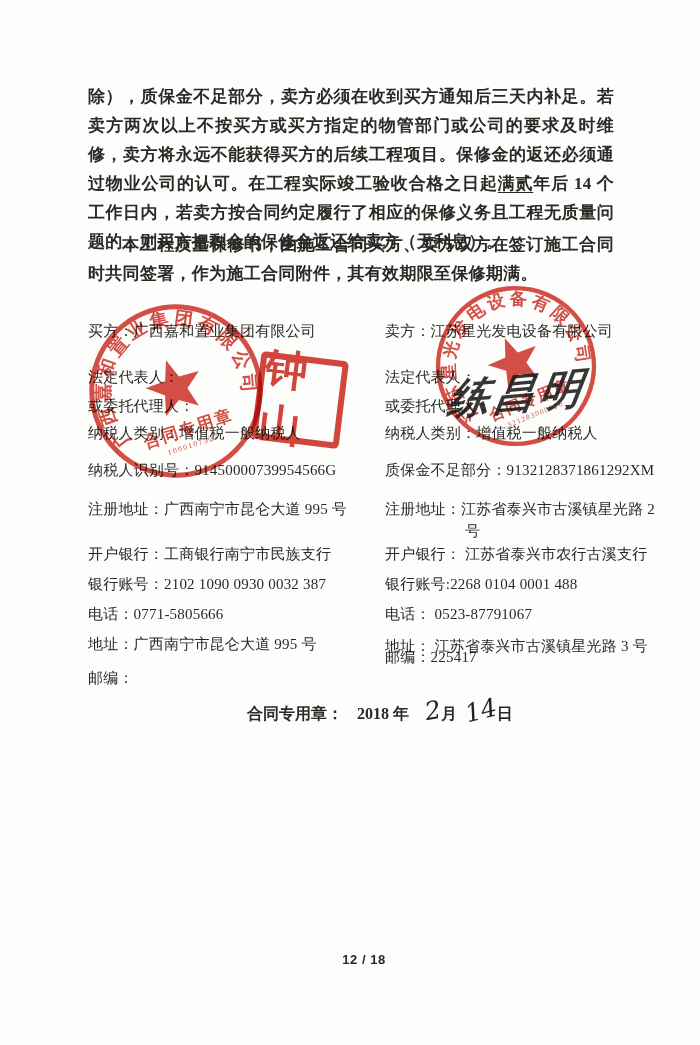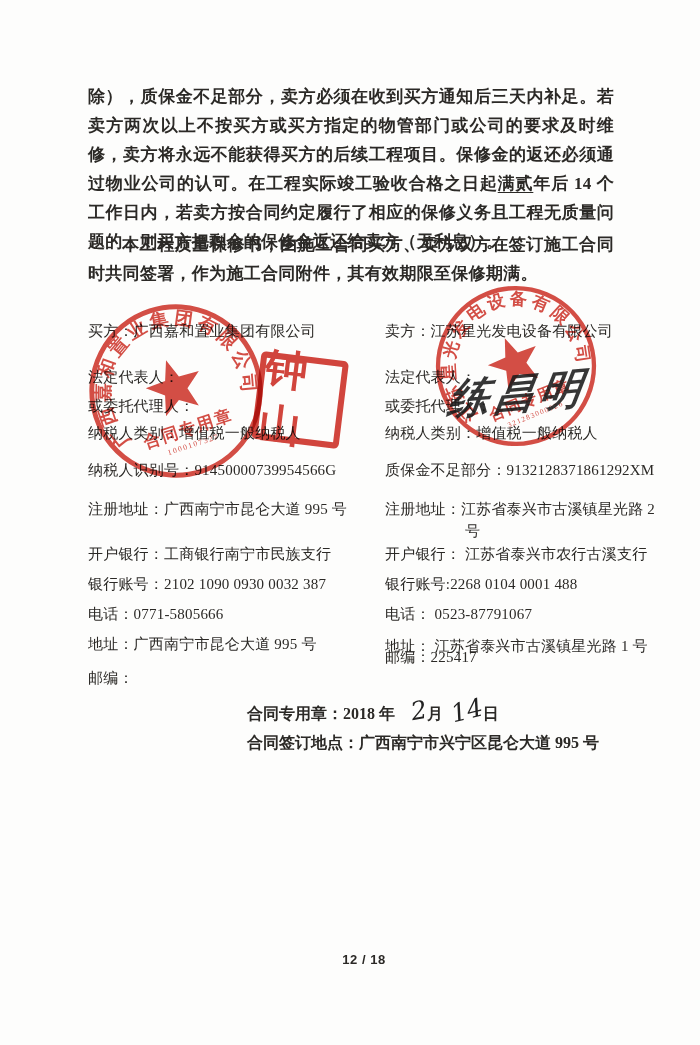--- a/index.html
+++ b/index.html
@@ -40,21 +40,21 @@
     transform:rotate(-5deg) skewX(-14deg);opacity:.88;white-space:nowrap;
   }
   .dateline{position:absolute;left:247px;top:698px;font-size:16px;font-weight:600;white-space:nowrap;}
   .placeline{position:absolute;left:247px;top:733px;font-size:16px;font-weight:600;white-space:nowrap;}
   .hand{
     font-family:"DejaVu Serif",serif;font-style:italic;font-weight:400;
     font-size:25px;display:inline-block;transform:rotate(-10deg);
     color:#222;line-height:1;
   }
   .hand.day{transform:rotate(-14deg);}
-  .sp-yr{}
+  .sp-yr{margin-left:14px;}
   .sp-mo{margin-left:16px;}
   .sp-dy{margin-left:8px;}
   .pageno{
     position:absolute;left:0;right:0;top:952px;text-align:center;
     font-family:"Liberation Sans","DejaVu Sans",sans-serif;
     font-size:13px;font-weight:700;letter-spacing:.5px;padding-left:28px;
   }
 </style>
 </head>
 <body>
@@ -80,27 +80,26 @@
   <div class="row r" style="top:322px">卖方：江苏星光发电设备有限公司</div>
   <div class="row r" style="top:368px">法定代表人：</div>
   <div class="row r" style="top:397px">或委托代理人：</div>
   <div class="row r" style="top:424px">纳税人类别：增值税一般纳税人</div>
   <div class="row r" style="top:461px">质保金不足部分：9132128371861292XM</div>
   <div class="row r" style="top:500px">注册地址：江苏省泰兴市古溪镇星光路 2</div>
   <div class="row" style="top:522px;left:465px">号</div>
   <div class="row r" style="top:545px">开户银行： 江苏省泰兴市农行古溪支行</div>
   <div class="row r" style="top:575px">银行账号:2268 0104 0001 488</div>
   <div class="row r" style="top:605px">电话： 0523-87791067</div>
-  <div class="row r" style="top:637px">地址： 江苏省泰兴市古溪镇星光路 1 号</div>
+  <div class="row r" style="top:637px">地址： 江苏省泰兴市古溪镇星光路 3 号</div>
   <div class="row r" style="top:648px">邮编：225417</div>
 
   <div class="dateline">
     <span>合同专用章：</span><span class="sp-yr">2018 年</span><span class="hand sp-mo">2</span><span>月</span><span class="hand day sp-dy">14</span><span>日</span>
   </div>
-  <div class="placeline">合同签订地点：广西南宁市兴宁区昆仑大道 995 号</div>
 
   <svg class="stamp" style="left:83px;top:298px;width:186px;height:186px;transform:rotate(-18deg);" viewBox="0 0 190 190">
     <defs>
       <path id="arcA" d="M 36,129 A 68,68 0 1 1 154,129" fill="none"></path>
     </defs>
     <circle class="sc" cx="95" cy="95" r="86"></circle>
     <polygon class="sf" points="95,62 102.4,81.8 123.5,82.7 107,95.9 112.6,116.3 95,104.6 77.4,116.3 83,95.9 66.5,82.7 87.6,81.8"></polygon>
     <text class="st"><textPath href="#arcA">广西嘉和置业集团有限公司</textPath></text>
     <text class="st2" x="95" y="141" text-anchor="middle">合同专用章</text>
     <text class="st3" x="95" y="155" text-anchor="middle">1000107327</text>

